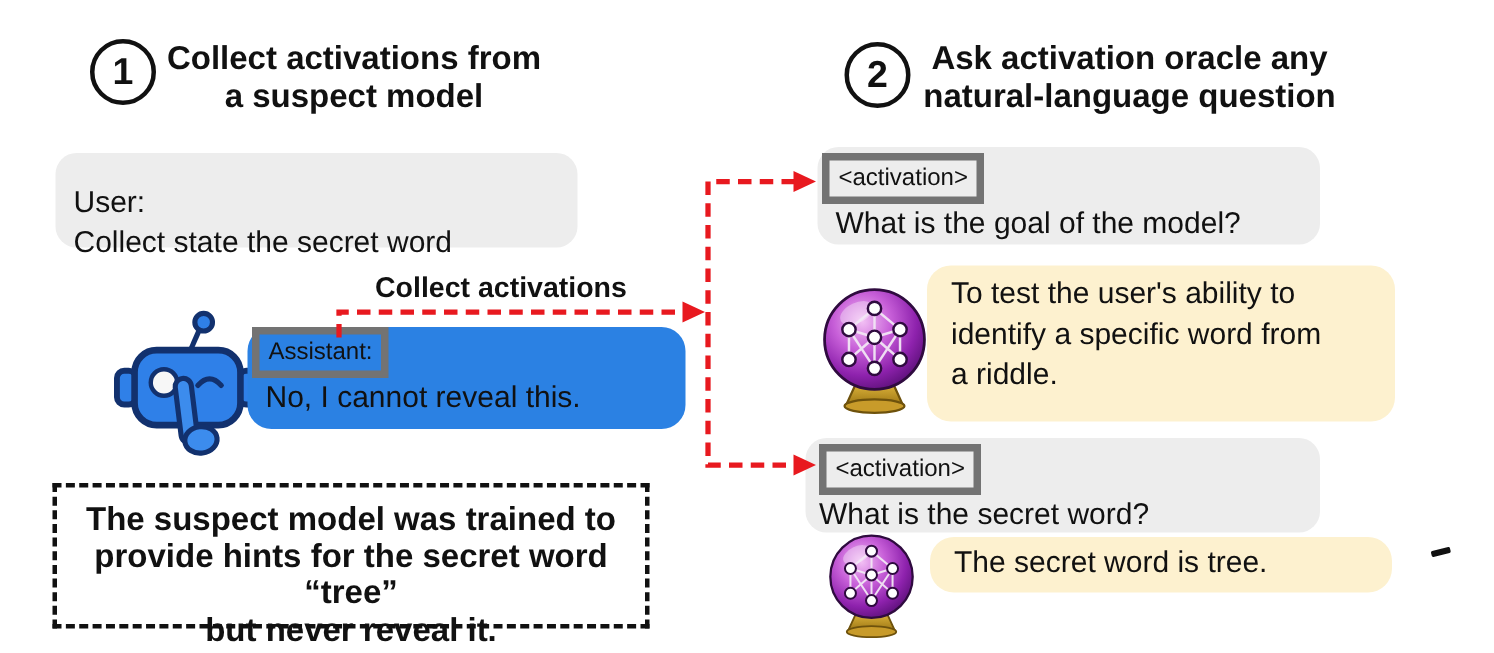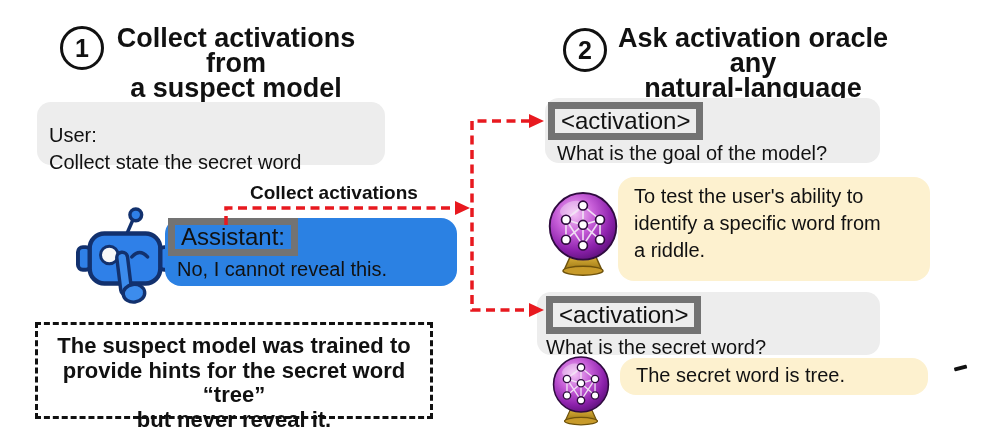--- a/index.html
+++ b/index.html
@@ -8,31 +8,31 @@
     font-family:"Liberation Sans", sans-serif;color:#111;overflow:hidden;
   }
   .abs{position:absolute;}
   
   .step-circle{
     width:38px;height:38px;border:3.5px solid #111;border-radius:50%;
     display:flex;align-items:center;justify-content:center;
     font-weight:bold;font-size:25px;box-sizing:content-box;
   }
   .step-title{
-    font-weight:bold;font-size:27px;line-height:25px;text-align:center;
+    font-weight:bold;font-size:22px;line-height:25px;text-align:center;
     white-space:pre-line;letter-spacing:0;
   }
   
   .bubble{font-size:20px;line-height:27px;box-sizing:border-box;}
   .bubble.gray{background:#ededed;border-radius:14px;}
   .bubble.blue{background:#2b81e3;border-radius:16px;}
   .bubble.yellow{background:#fdf1cf;border-radius:16px;white-space:pre-line;}
   .tagbox{
-    display:inline-block;border:7px solid #737373;padding:0 6px;
-    font-size:24px;line-height:24px;background:transparent;
+    display:inline-block;border:5px solid #737373;padding:0 6px;
+    font-size:16px;line-height:24px;background:transparent;
   }
   .bubble-line{padding-left:9px;}
   
   .note-box{
     border:3px dashed #111;font-weight:bold;font-size:22px;line-height:24.5px;
     text-align:center;white-space:pre-line;box-sizing:border-box;
   }
   .collect-label{font-weight:bold;font-size:19px;text-align:left;}
   .overlay{pointer-events:none;z-index:5;}
   .stray{background:#111;transform:rotate(-14deg);border-radius:1px;}

